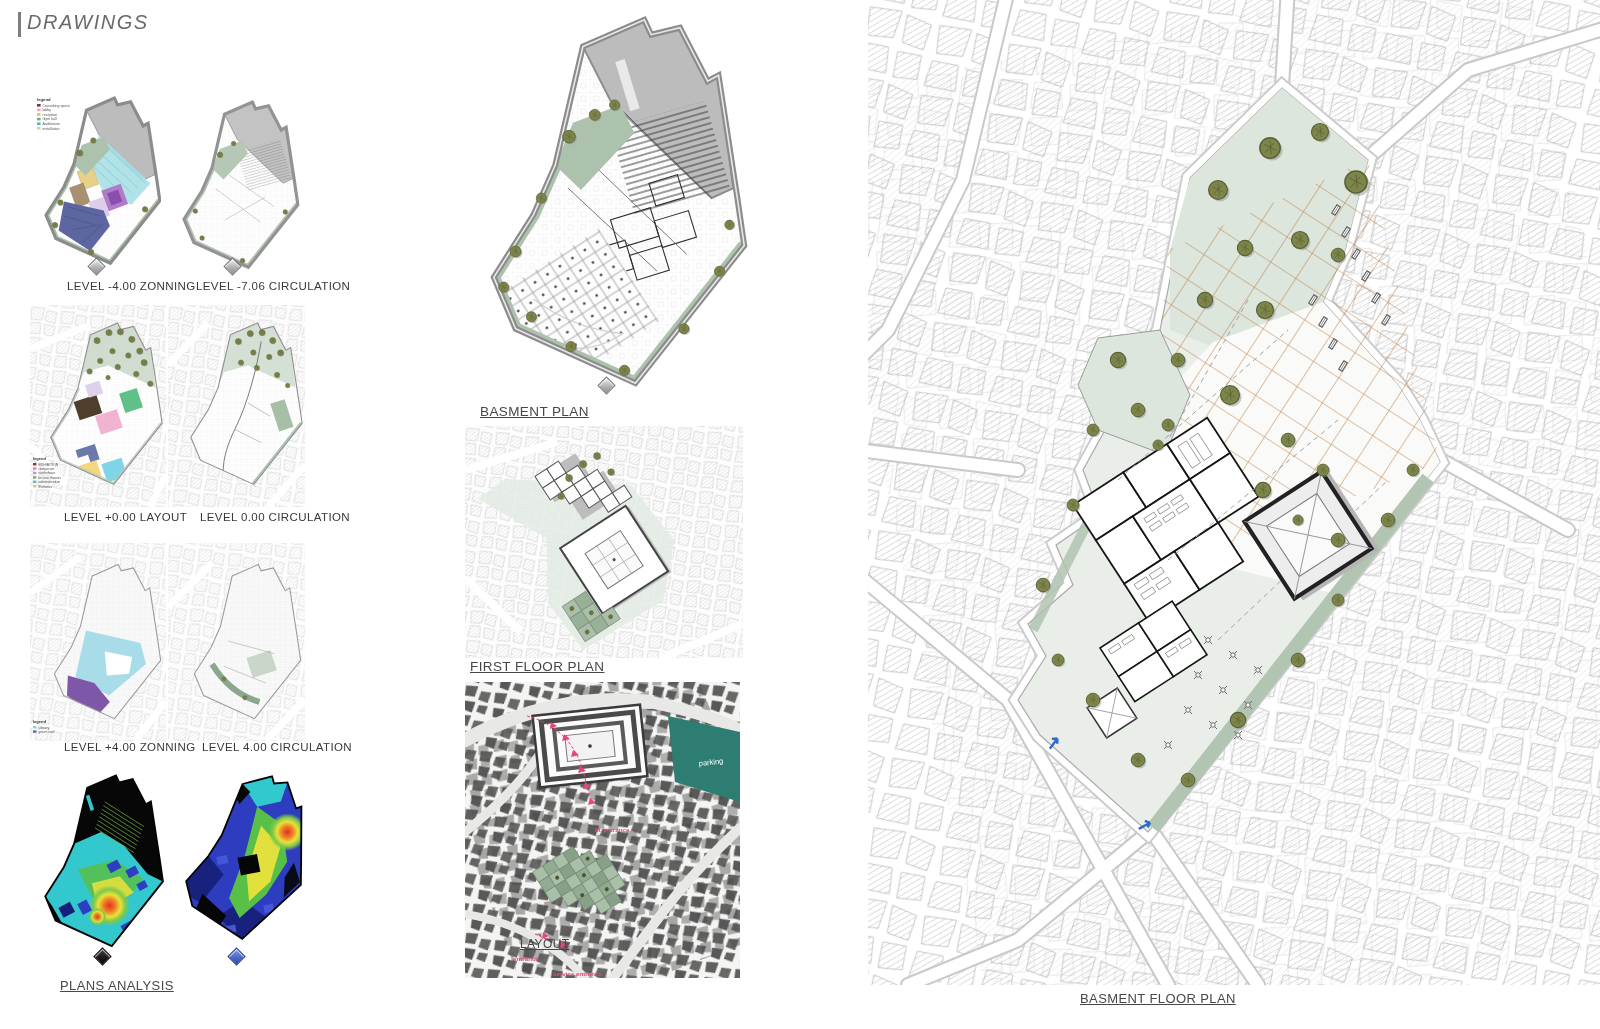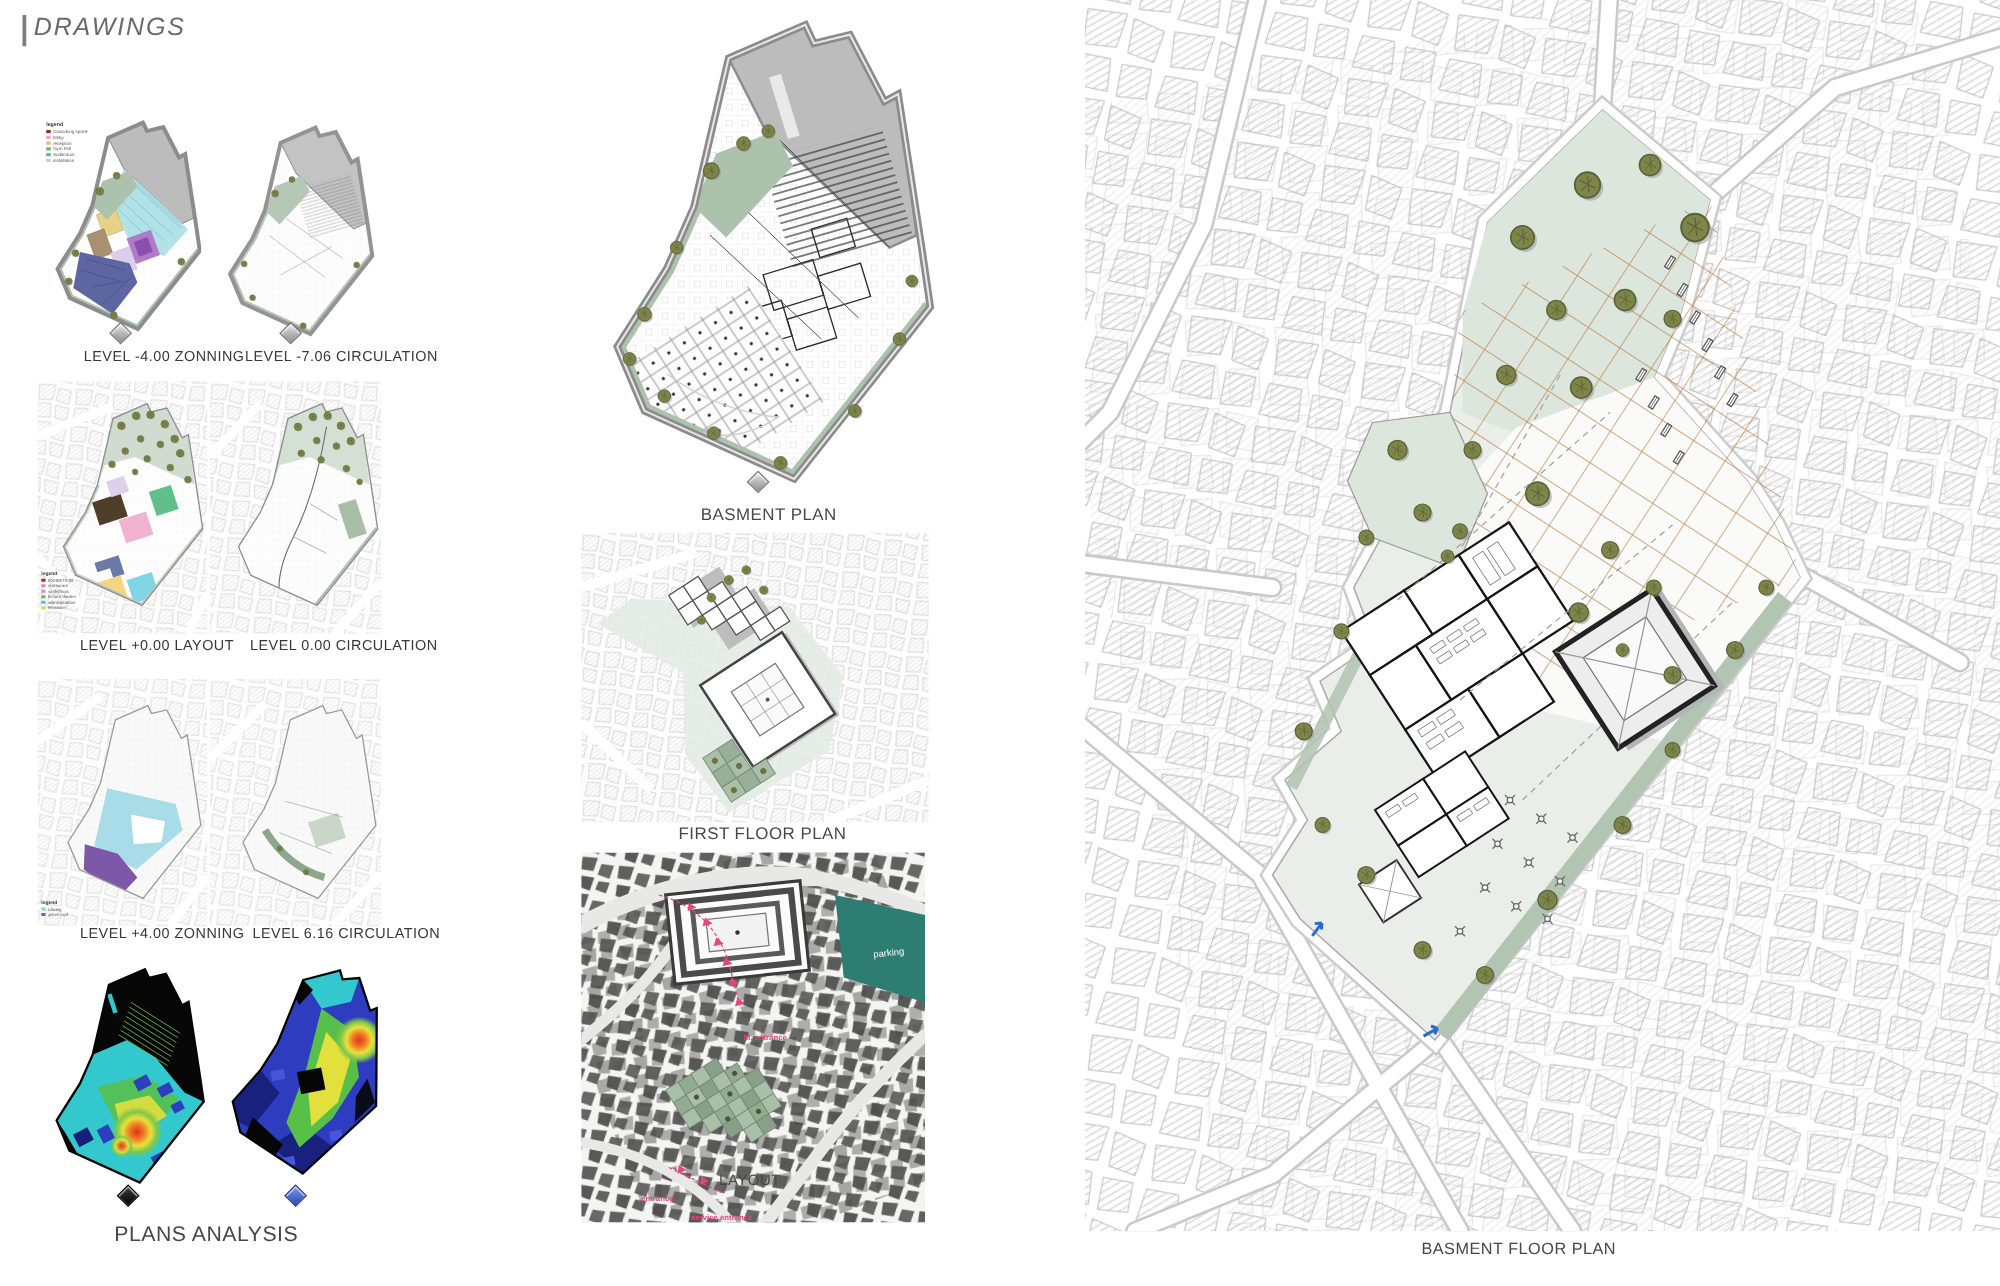--- a/index.html
+++ b/index.html
@@ -1,20 +1,20 @@
 <!DOCTYPE html>
 <html><head>
 <meta charset="utf-8">
 <style>
   html,body{margin:0;padding:0;background:#ffffff;}
   #board{position:relative;width:1600px;height:1029px;background:#ffffff;overflow:hidden;
          font-family:"Liberation Sans",sans-serif;}
   .cap{position:absolute;color:#474747;letter-spacing:.4px;}
   .lvl{font-size:11.5px;color:#383838;padding-left:34px;}
-  .big{font-size:13.5px;text-align:center;}
+  .big{font-size:13.5px;text-align:left;text-decoration:underline;}
   .ttl-bar{position:absolute;left:18px;top:12px;width:3px;height:25px;background:#7d7d7d;}
   .ttl{position:absolute;left:27px;top:11px;font-size:20px;color:#6a6a6a;letter-spacing:1.5px;font-style:italic;}
   .dia{position:absolute;width:11px;height:11px;transform:rotate(45deg);
        background:linear-gradient(135deg,#f2f2f2 0%,#bdbdbd 45%,#8d8d8d 100%);
        border:1px solid #787878;box-shadow:inset 1px 1px 1px rgba(255,255,255,.7);}
   .dia.black{background:linear-gradient(135deg,#3a3a3a,#050505);border-color:#000;}
   .dia.blue{background:linear-gradient(135deg,#7e9ae8,#2a47ae);border-color:#22368a;}
   svg{position:absolute;overflow:hidden;}
   svg text{font-family:"Liberation Sans",sans-serif;}
 </style>
@@ -291,21 +291,21 @@
         <rect x="150" y="230" width="60" height="50" fill="#c9d6c9" transform="rotate(-18 180 255)"></rect>
         <path d="M100,200 L210,230 M90,260 L190,300" stroke="#9a9a9a" stroke-width="1.2" fill="none"></path>
       </g>
       <use href="#bpoly" fill="none" stroke="#9a9a9a" stroke-width="2.5"></use>
       <use href="#tree" transform="translate(90,290) scale(0.6)"></use>
       <use href="#tree" transform="translate(140,335) scale(0.6)"></use>
     </g>
   </svg>
 
   <div class="cap lvl" style="left:30px;top:741px">LEVEL +4.00 ZONNING</div>
-  <div class="cap lvl" style="left:168px;top:741px">LEVEL 6.16 CIRCULATION</div>
+  <div class="cap lvl" style="left:168px;top:741px">LEVEL 4.00 CIRCULATION</div>
 
   <svg width="130" height="200" style="left:35px;top:763px" viewBox="0 0 130 200">
     <g transform="translate(1,4) scale(0.465)">
       <g clip-path="url(#bclip)">
         <rect x="0" y="0" width="280" height="400" fill="#070707"></rect>
         <polygon points="20,278 82,165 140,140 190,170 240,230 273,246 163,385 42,330" fill="#32c8ce"></polygon>
         <polygon points="90,220 170,200 230,240 200,280 120,280" fill="#58c048" opacity=".85"></polygon>
         <polygon points="120,250 180,235 210,270 160,300 130,290" fill="#e2e03c" opacity=".9"></polygon>
         <circle cx="158" cy="298" r="44" fill="url(#hot)"></circle>
         <circle cx="132" cy="322" r="20" fill="url(#hot)" opacity=".9"></circle>
@@ -353,21 +353,21 @@
           <rect x="200" y="300" width="22" height="18" transform="rotate(-20 211 309)"></rect>
           <rect x="120" y="360" width="26" height="16" transform="rotate(-20 133 368)"></rect>
         </g>
       </g>
       <use href="#bpoly" fill="none" stroke="#050505" stroke-width="4"></use>
     </g>
   </svg>
 
   <div class="dia black" style="left:96px;top:950px"></div>
   <div class="dia blue" style="left:230px;top:950px"></div>
-  <div class="cap big" style="left:60px;top:978px;width:210px;font-size:17px">PLANS ANALYSIS</div>
+  <div class="cap big" style="left:60px;top:978px;width:210px;font-size:13px">PLANS ANALYSIS</div>
 
   <svg width="290" height="396" style="left:468px;top:6px" viewBox="0 0 290 396">
     <g transform="translate(6,-4) scale(0.99)">
       <g clip-path="url(#bclip)">
         <rect x="0" y="0" width="280" height="400" fill="#ffffff"></rect>
         <rect x="0" y="0" width="280" height="400" fill="url(#plandetail)" opacity=".85"></rect>
         <use href="#broof" fill="#bcbcbc" stroke="#8c8c8c" stroke-width="2"></use>
         <rect x="150" y="58" width="10" height="52" fill="#e9e9e9" transform="rotate(-17 155 84)"></rect>
         <rect x="148" y="112" width="100" height="92" fill="url(#stairp)" transform="rotate(-16 198 158)"></rect>
         <g fill="none" stroke="#2d2d2d" stroke-width="1.1" transform="rotate(-17 170 250)">

